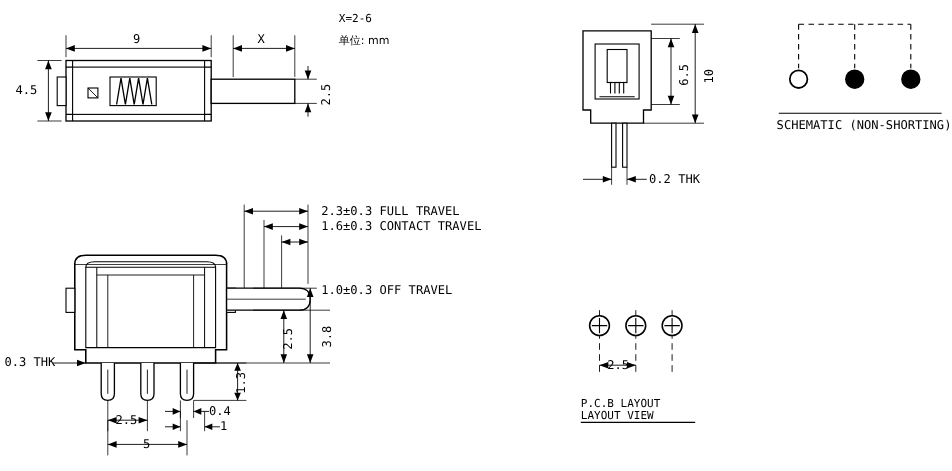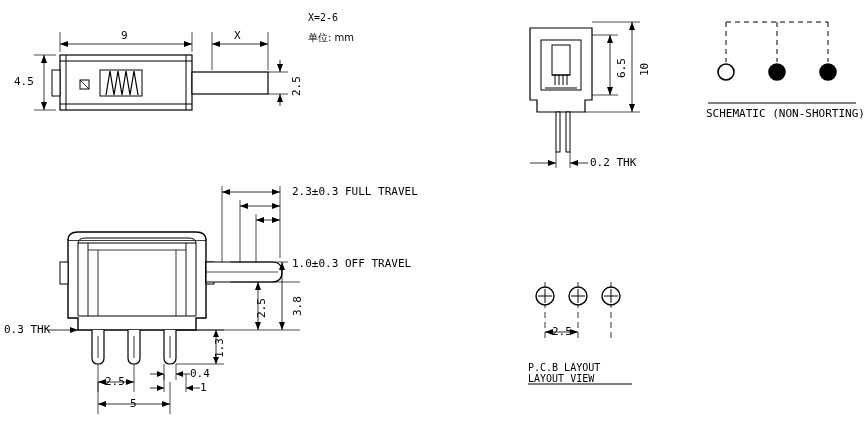--- a/index.html
+++ b/index.html
@@ -246,20 +246,21 @@
   <div class="lbl" style="left:14px; top:76px;">4.5</div>
   <div class="lbl vert" style="left:291px; top:96px;">2.5</div>
 
   <div class="lbl vert" style="left:616px; top:78px;">6.5</div>
   <div class="lbl vert" style="left:639px; top:76px;">10</div>
   <div class="lbl" style="left:590px; top:157px;">0.2 THK</div>
 
   <div class="lbl" style="left:706px; top:108px;">SCHEMATIC (NON-SHORTING)</div>
 
   <div class="lbl" style="left:292px; top:186px;text-align:right;">2.3±0.3 FULL TRAVEL</div>
+  <div class="lbl" style="left:292px; top:200px;">1.6±0.3 CONTACT TRAVEL</div>
   <div class="lbl" style="left:292px; top:214px;margin-top:44px;">1.0±0.3 OFF TRAVEL</div>
 
   <div class="lbl" style="left:4px; top:324px;">0.3 THK</div>
   <div class="lbl vert" style="left:256px; top:318px;">2.5</div>
   <div class="lbl vert" style="left:292px; top:316px;">3.8</div>
   <div class="lbl vert" style="left:214px; top:358px;">1.3</div>
   <div class="lbl" style="left:190px; top:368px;">0.4</div>
   <div class="lbl" style="left:200px; top:382px;">1</div>
   <div class="lbl" style="left:105px; top:376px;">2.5</div>
   <div class="lbl" style="left:130px; top:398px;">5</div>

